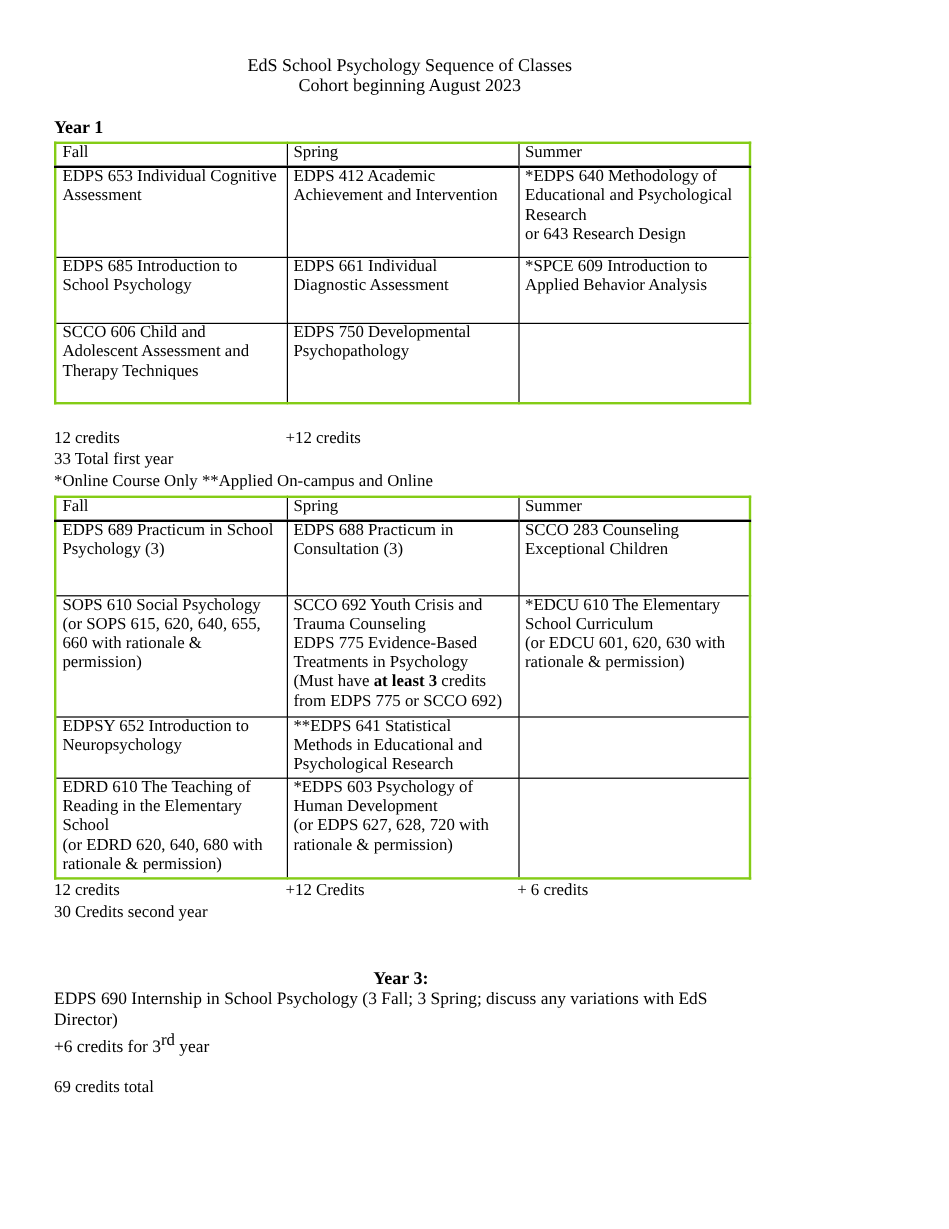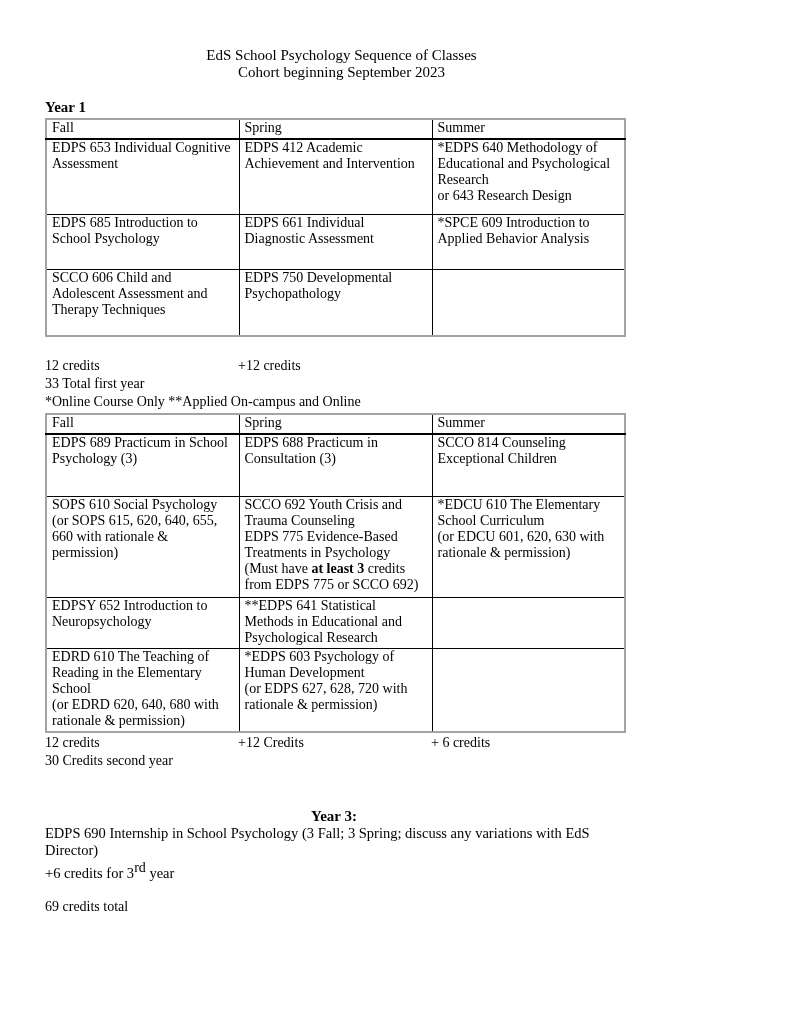--- a/index.html
+++ b/index.html
@@ -13,21 +13,21 @@
     font-size:14px;
     overflow:hidden;
   }
   .titles { padding-top:47px; text-align:center; font-size:15px; line-height:17px; }
   .content { margin-left:45px; width:578px; }
   .year-heading { font-weight:bold; font-size:15px; line-height:17px; margin-top:18px; }
   .year-heading.y2 { margin-top:16px; }
   table.course-table {
     margin-top:2px;
     border-collapse:collapse;
-    border:2px solid #a3a3a3;
+    border:2px solid #84cc16;
     table-layout:fixed;
     width:578px;
   }
   table.course-table col { width:193px; }
   table.course-table td {
     border:1px solid #000;
     vertical-align:top;
     padding:0 4px 2px 5px;
     white-space:pre-line;
     font-size:14px;
@@ -50,21 +50,21 @@
   .year3-line sup { font-size:14px; vertical-align:super; }
   .grand-total { margin-top:16px; line-height:18px; }
 </style>
 </head>
 <body>
 
 <div class="page">
 
   <div class="titles">
     <div>EdS School Psychology Sequence of Classes</div>
-    <div>Cohort beginning September 2023</div>
+    <div>Cohort beginning August 2023</div>
   </div>
 
   <div class="content">
 
     <div class="year-heading">Year 1</div>
 
     <table class="course-table">
       <colgroup>
           <col>
           <col>
@@ -111,21 +111,21 @@
         </colgroup>
       <tbody>
           <tr class="hdr">
         <td>Fall</td>
         <td>Spring</td>
         <td>Summer</td>
       </tr>
       <tr style="height:62px">
         <td>EDPS 689 Practicum in School Psychology (3)</td>
         <td>EDPS 688 Practicum in Consultation (3)</td>
-        <td class="cell-large">SCCO 814 Counseling Exceptional Children</td>
+        <td class="cell-large">SCCO 283 Counseling Exceptional Children</td>
       </tr>
       <tr style="height:101px">
         <td>SOPS 610 Social Psychology
 (or SOPS 615, 620, 640, 655, 660 with rationale &amp; permission)</td>
         <td><span>SCCO 692 Youth Crisis and Trauma Counseling
 EDPS 775 Evidence-Based Treatments in Psychology
 (Must have </span><b>at least 3</b><span> credits from EDPS 775 or SCCO 692)</span></td>
         <td>*EDCU 610 The Elementary School Curriculum
 (or EDCU 601, 620, 630 with rationale &amp; permission)</td>
       </tr>

